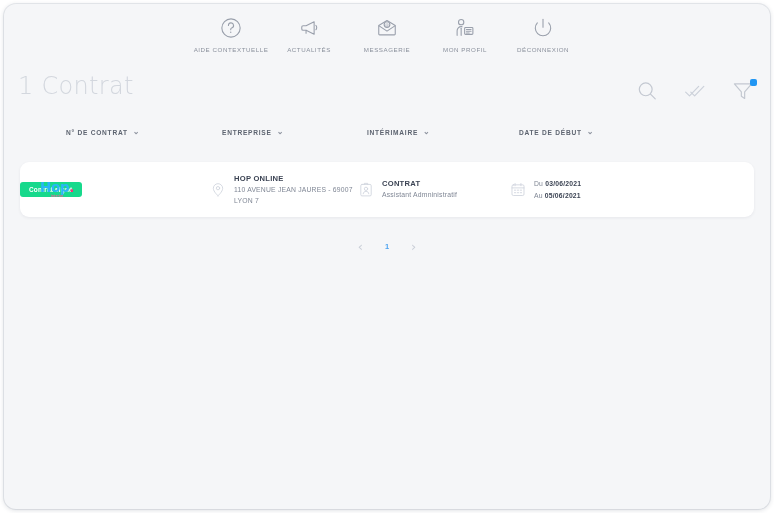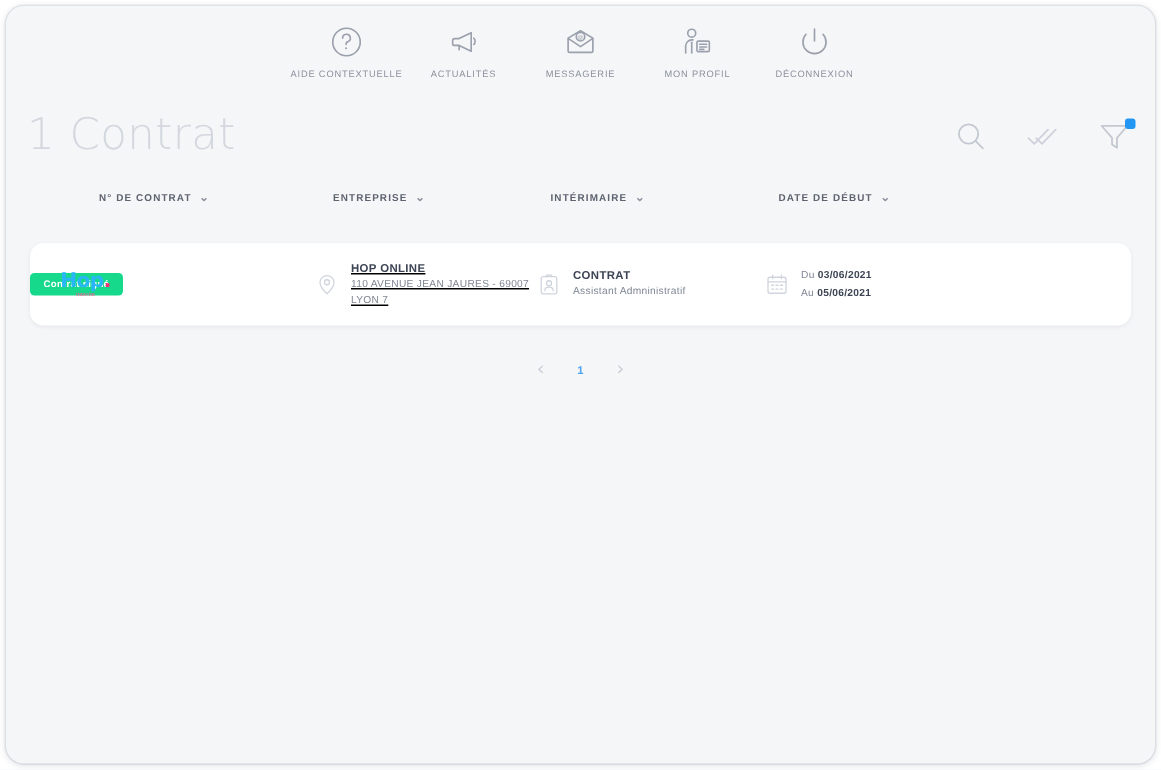--- a/index.html
+++ b/index.html
@@ -37,21 +37,21 @@
     color:#8b919d;font-weight:400;white-space:nowrap;
   }
   .nav-item svg{display:block;}
 
   
   .titlebar{
     position:absolute;left:0;top:62px;width:100%;height:56px;
   }
   .page-title{
     position:absolute;left:14px;top:6px;
-    font-size:29px;font-weight:300;
+    font-size:24px;font-weight:300;
     color:#d3d7de;letter-spacing:.3px;
     font-family:"DejaVu Sans", sans-serif;
   }
   .title-actions{
     position:absolute;right:14px;top:14px;
     display:flex;align-items:center;gap:22px;
   }
   .tool-btn{
     width:26px;height:26px;display:flex;align-items:center;justify-content:center;
     cursor:pointer;position:relative;color:#c3c8d1;
@@ -94,21 +94,21 @@
   .logo .lw{
     font-size:13.5px;font-weight:700;color:#29b6f6;letter-spacing:-.4px;
     font-family:"DejaVu Sans", sans-serif;position:relative;
   }
   .logo .lw .dot{color:#ff2d78;}
   .logo .lsub{
     font-size:3.4px;color:#ff5c9a;letter-spacing:.2px;margin-top:1px;font-weight:700;
   }
 
   .c-a{left:66px;}
-  .c-b{left:190px;text-decoration:underline;}
+  .c-b{left:190px;}
   .c-c{left:338px;}
   .c-d{left:490px;}
   .c-e{right:14px;top:0;height:100%;display:flex;align-items:center;}
 
   .blk{display:flex;align-items:center;gap:8px;}
   .ic-col{width:16px;display:flex;align-items:center;justify-content:center;color:#cfd4dd;flex:none;}
   .tx{display:flex;flex-direction:column;gap:2px;}
   .t-main{font-size:7.6px;font-weight:700;color:#3c4454;letter-spacing:.25px;}
   .t-sub{font-size:6.8px;color:#7f8694;letter-spacing:.2px;line-height:1.35;}
   .sub-row{display:flex;align-items:center;gap:4px;}

